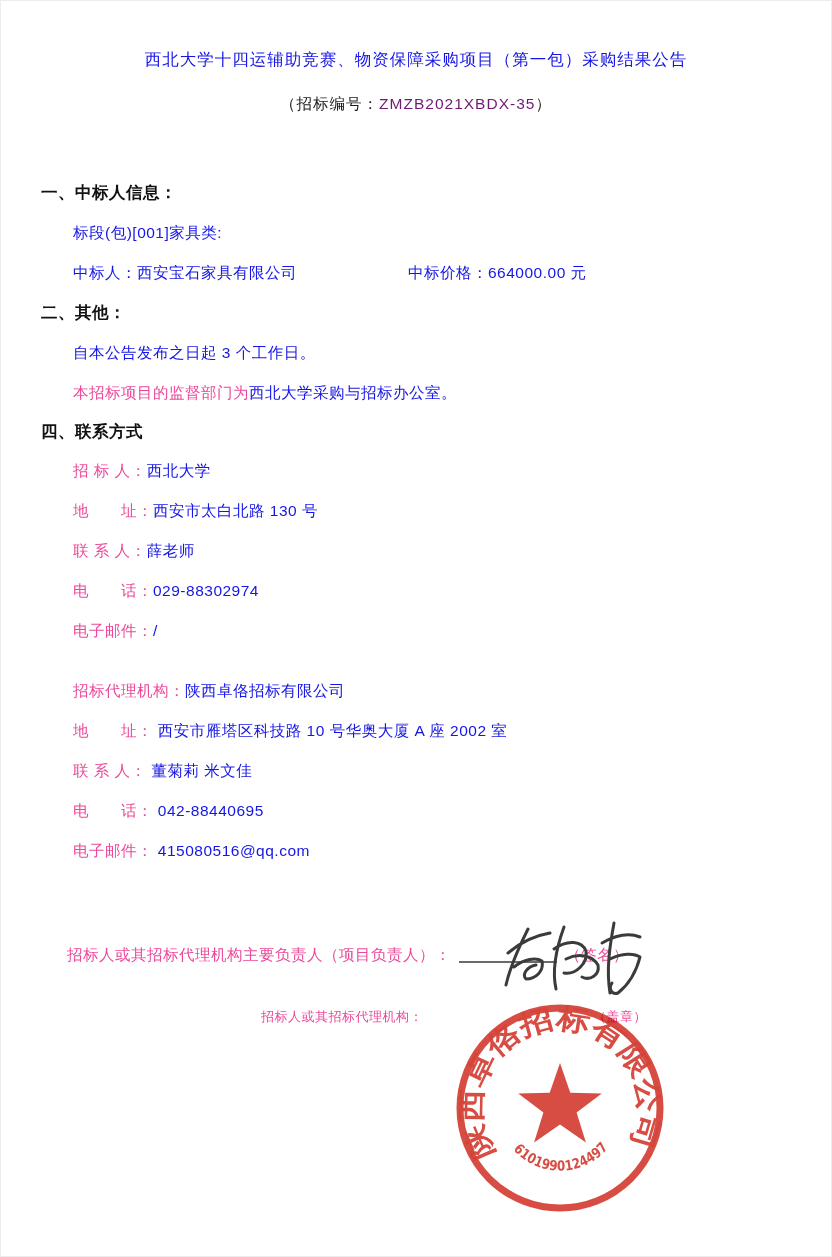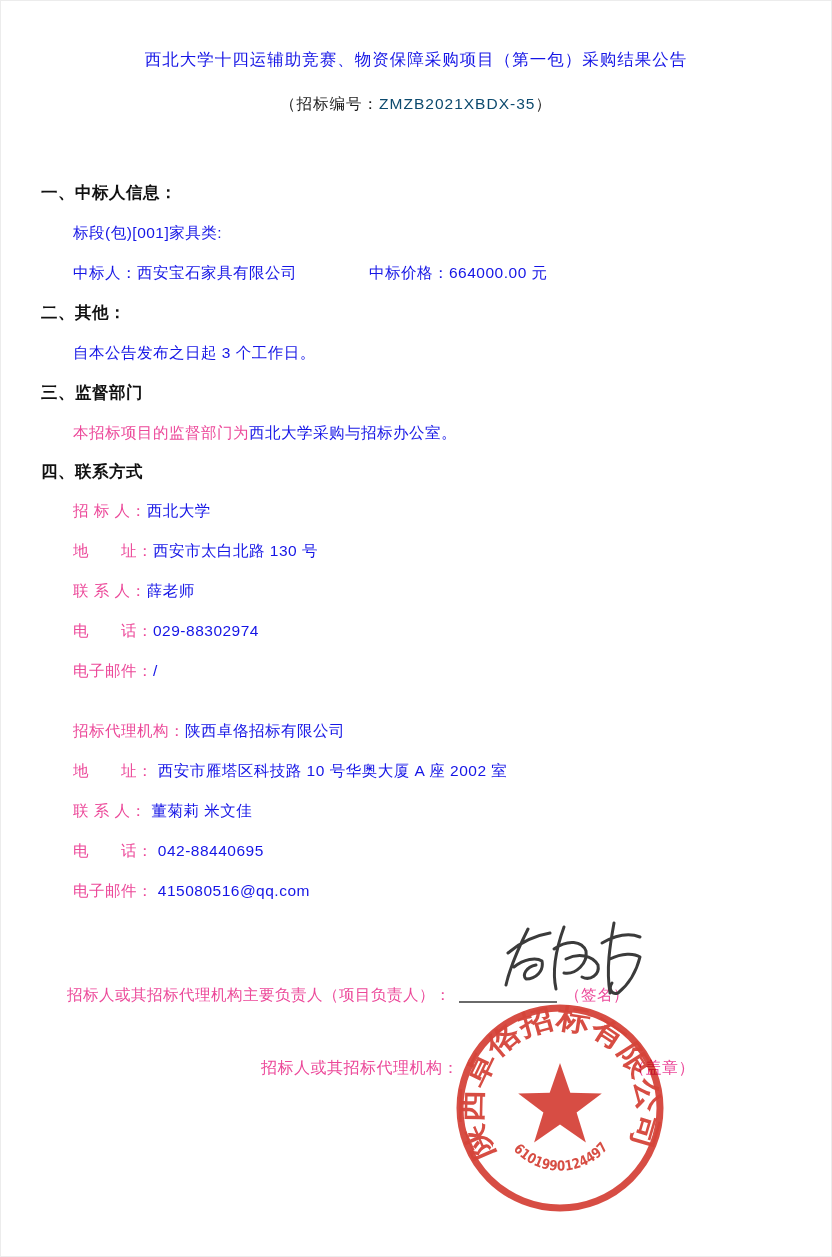--- a/index.html
+++ b/index.html
@@ -15,35 +15,35 @@
   }
   .inner{padding:46px 40px 0 40px;}
   .title{
     text-align:center;font-size:16.5px;font-weight:normal;
     color:#1515e6;height:24px;line-height:24px;letter-spacing:1px;
   }
   .subtitle{
     margin-top:21px;text-align:center;font-size:15.5px;
     height:24px;line-height:24px;letter-spacing:1px;
   }
-  .blue{color:#0c4a6e;}
+  .blue{color:#701a75;}
   .gap-top{height:57px;}
   .row{height:40px;display:flex;align-items:center;font-size:15.5px;letter-spacing:0.5px;}
   .heading{font-weight:bold;font-size:16.5px;color:#111;padding-left:0;}
   .body-row{padding-left:32px;align-items:center;}
   .label{color:#ec4899;white-space:pre;}
   .value{color:#1515e6;white-space:pre;}
-  .price-label{margin-left:72px;}
+  .price-label{margin-left:111px;}
   .block-gap{height:20px;}
   .sig-row{margin-top:55px;padding-left:26px;height:40px;display:flex;align-items:flex-end;font-size:15.5px;letter-spacing:0.5px;padding-bottom:4px;}
   .sig-underline{
     display:inline-block;width:98px;height:1px;
     border-bottom:2px solid #6a6a6a;margin:0 8px 3px 8px;
   }
-  .seal-row{margin-top:38px;padding-left:220px;height:40px;display:flex;align-items:center;font-size:16px;letter-spacing:0.5px;}
+  .seal-row{margin-top:38px;padding-left:220px;height:40px;display:flex;font-size:13px;letter-spacing:0.5px;}
   .seal-spacer{display:inline-block;width:170px;}
   .signature-svg{position:absolute;left:497px;top:914px;z-index:2;}
   .stamp-svg{position:absolute;left:452px;top:1000px;z-index:3;opacity:0.93;mix-blend-mode:multiply;}
 </style>
 </head>
 <body>
 
 <div class="page">
   <div class="inner">
     <div class="title">西北大学十四运辅助竞赛、物资保障采购项目（第一包）采购结果公告</div>
@@ -60,21 +60,20 @@
         <span class="value">西安宝石家具有限公司</span>
       <span class="value price-label">中标价格：</span>
         <span class="value">664000.00 元</span>
     </div>
 
     <div class="row heading">二、其他：</div>
     <div class="row body-row">
       <span class="value">自本公告发布之日起 3 个工作日。</span>
     </div>
 
-    <div class="row heading">三、监督部门</div>
     <div class="row body-row">
       <span class="label">本招标项目的监督部门为</span>
         <span class="value">西北大学采购与招标办公室。</span>
     </div>
 
     <div class="row heading" style="height:38px;">四、联系方式</div>
 
     <div class="row body-row">
       <span class="label">招 标 人：</span>
         <span class="value">西北大学</span>

